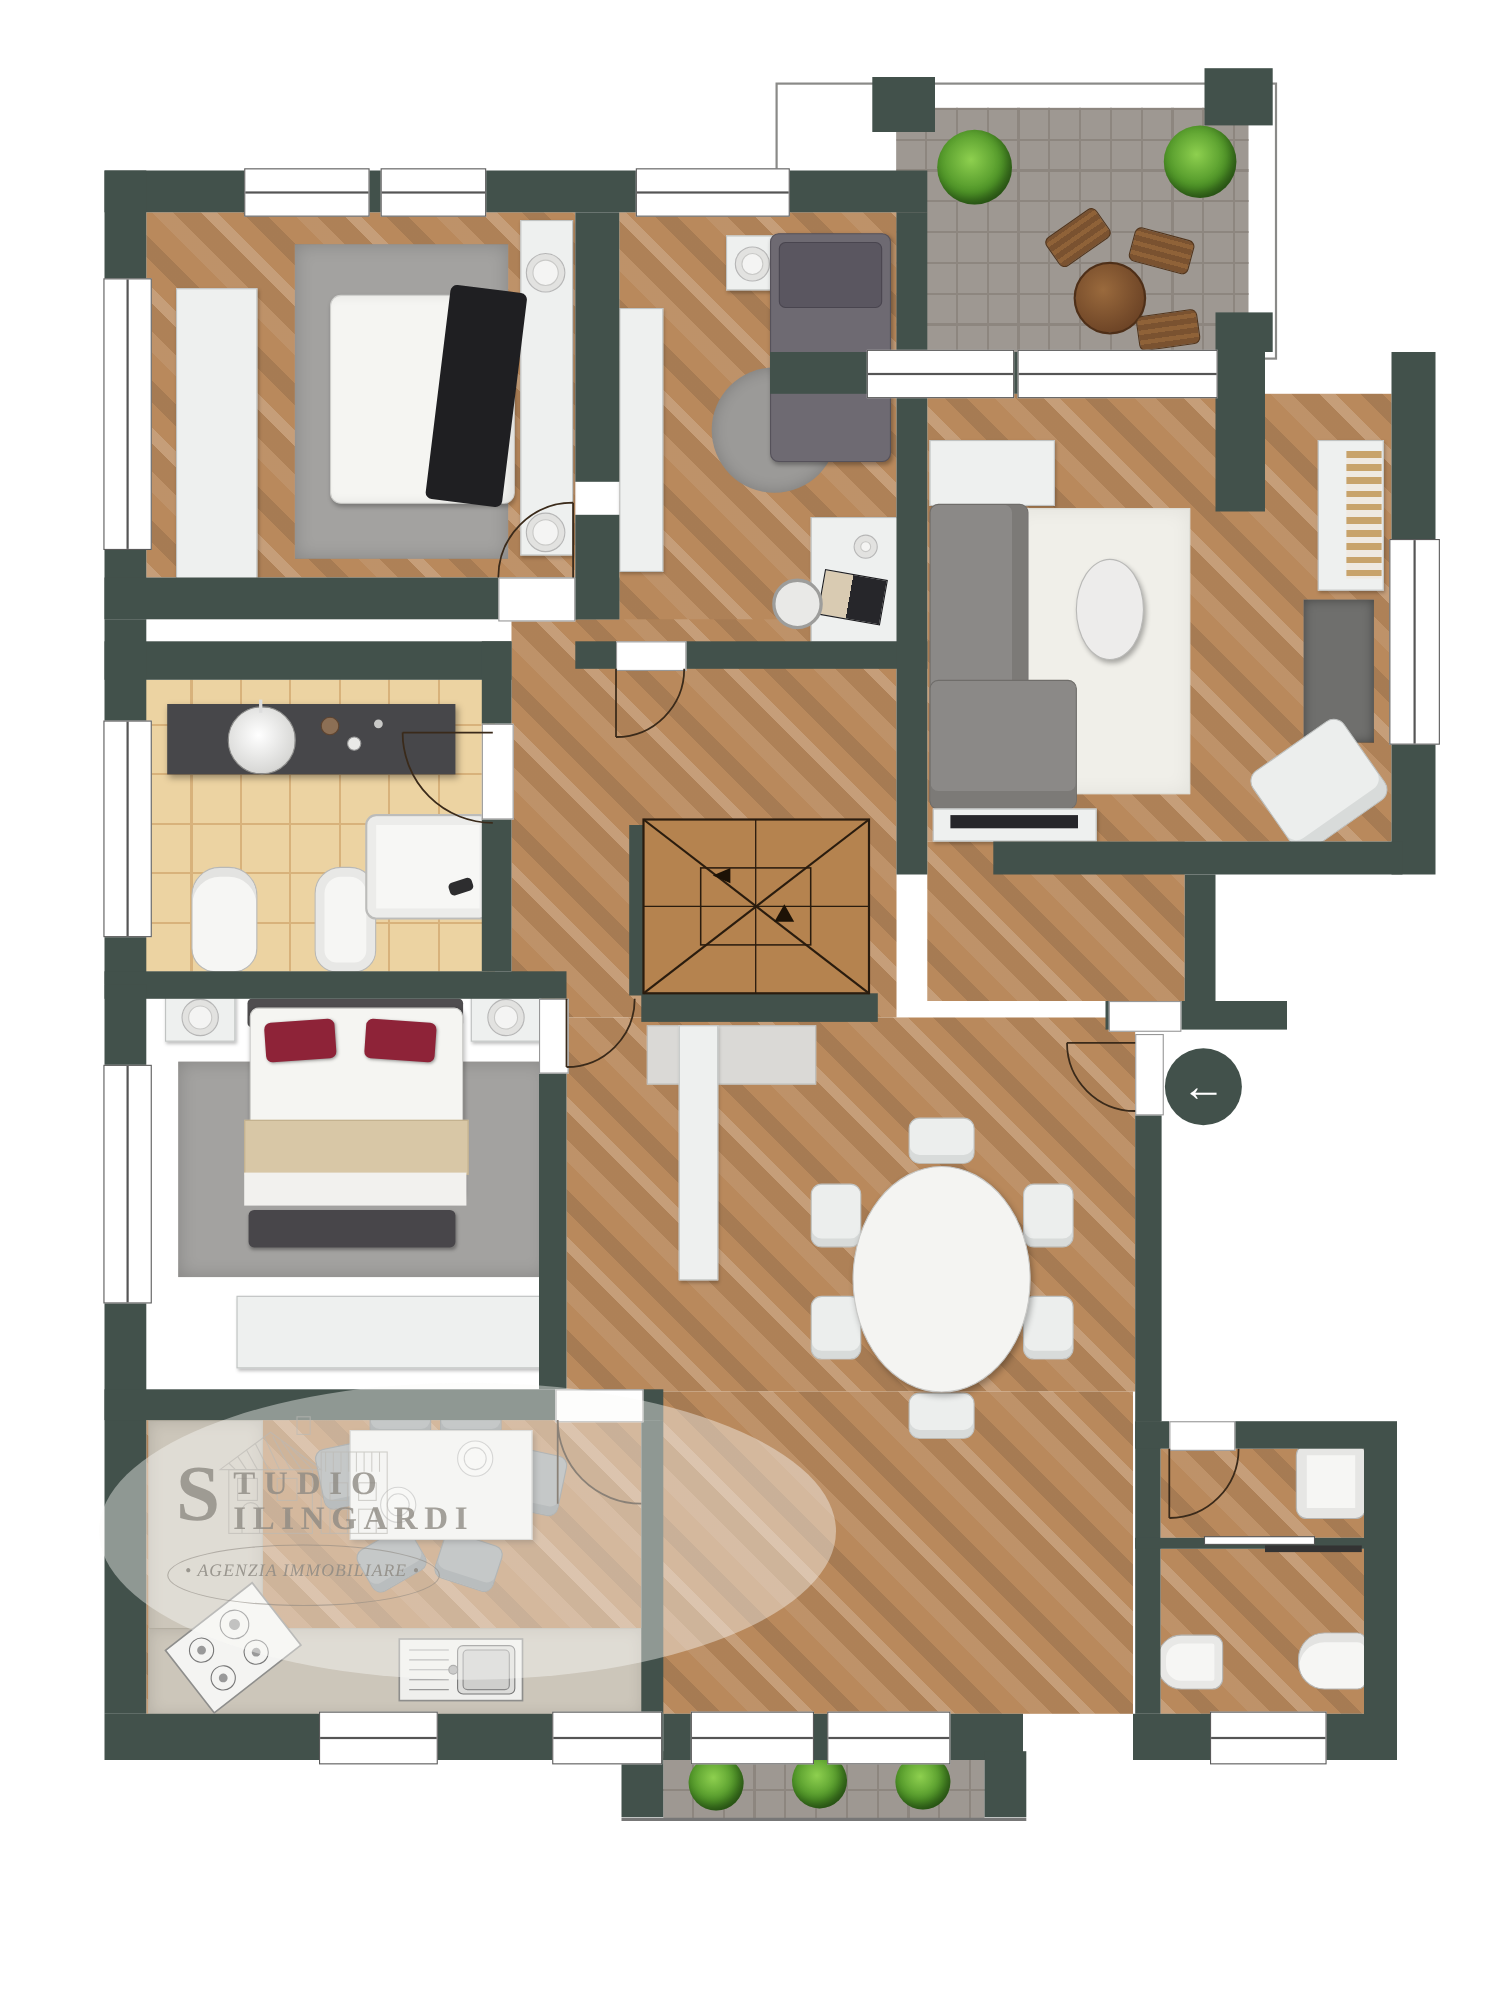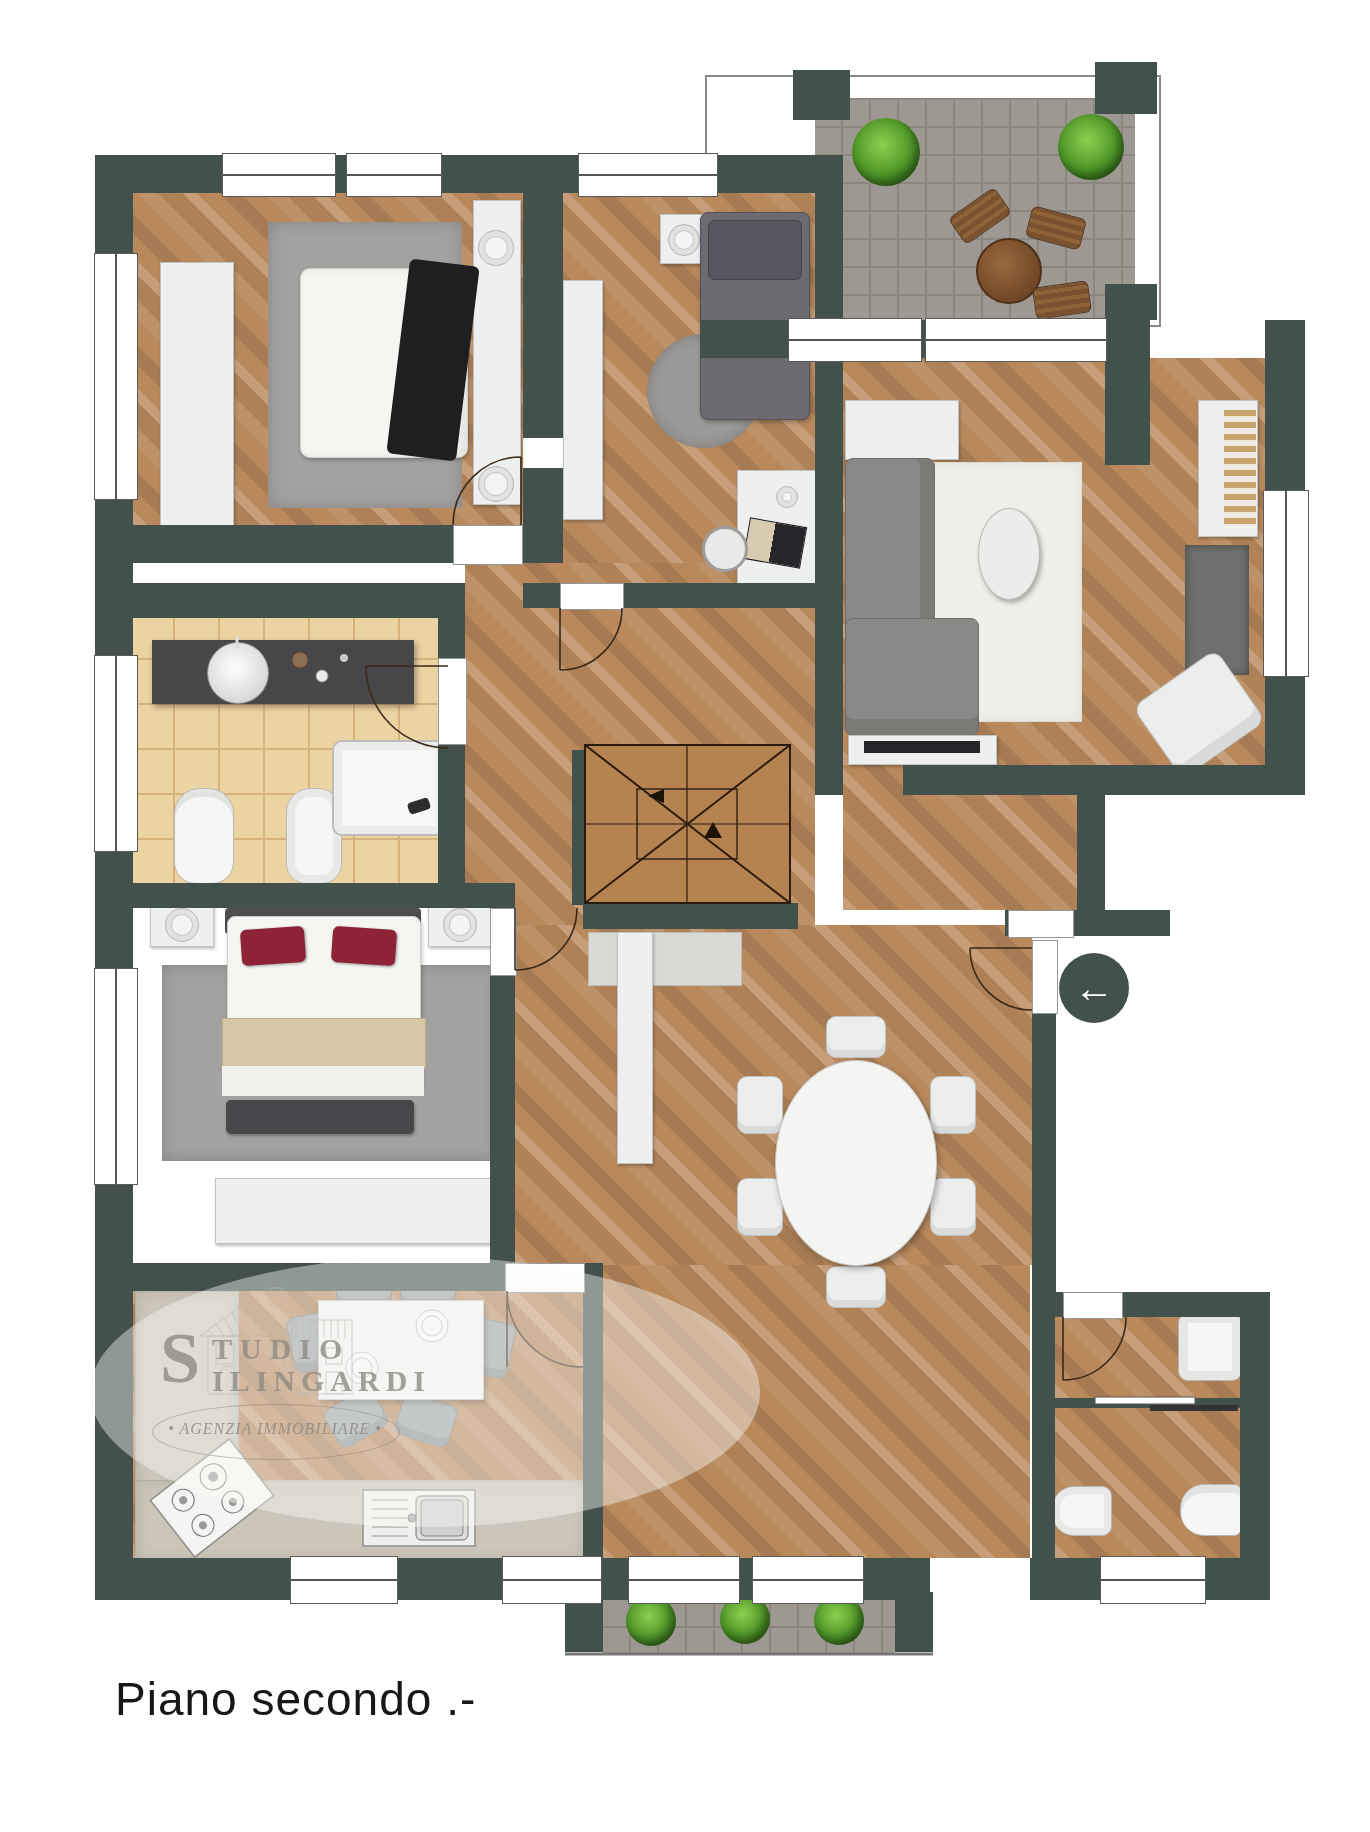--- a/index.html
+++ b/index.html
@@ -330,15 +330,14 @@
     <span class="abs" style="left:52px;top:10px;font-family:'Liberation Serif',serif;font-weight:bold;font-size:30px;letter-spacing:8px;">TUDIO</span>
     <span class="abs" style="left:52px;top:42px;font-family:'Liberation Serif',serif;font-weight:bold;font-size:30px;letter-spacing:6px;">ILINGARDI</span>
   </div>
   <div class="abs wm-ovalline" style="left:152px;top:1404px;width:246px;height:54px"></div>
   <div class="abs wm" style="left:152px;top:1420px;width:246px;text-align:center;font-family:'Liberation Serif',serif;font-style:italic;font-size:16px;letter-spacing:1px;opacity:.85">• AGENZIA IMMOBILIARE •</div>
 
   <div class="abs arrowbadge" style="left:1059px;top:953px;width:70px;height:70px">
     <span>←</span>
   </div>
 
-  <div class="abs caption" style="left:115px;top:1672px">Piano secondo .-</div>
 
 </div>
 
 </body></html>

